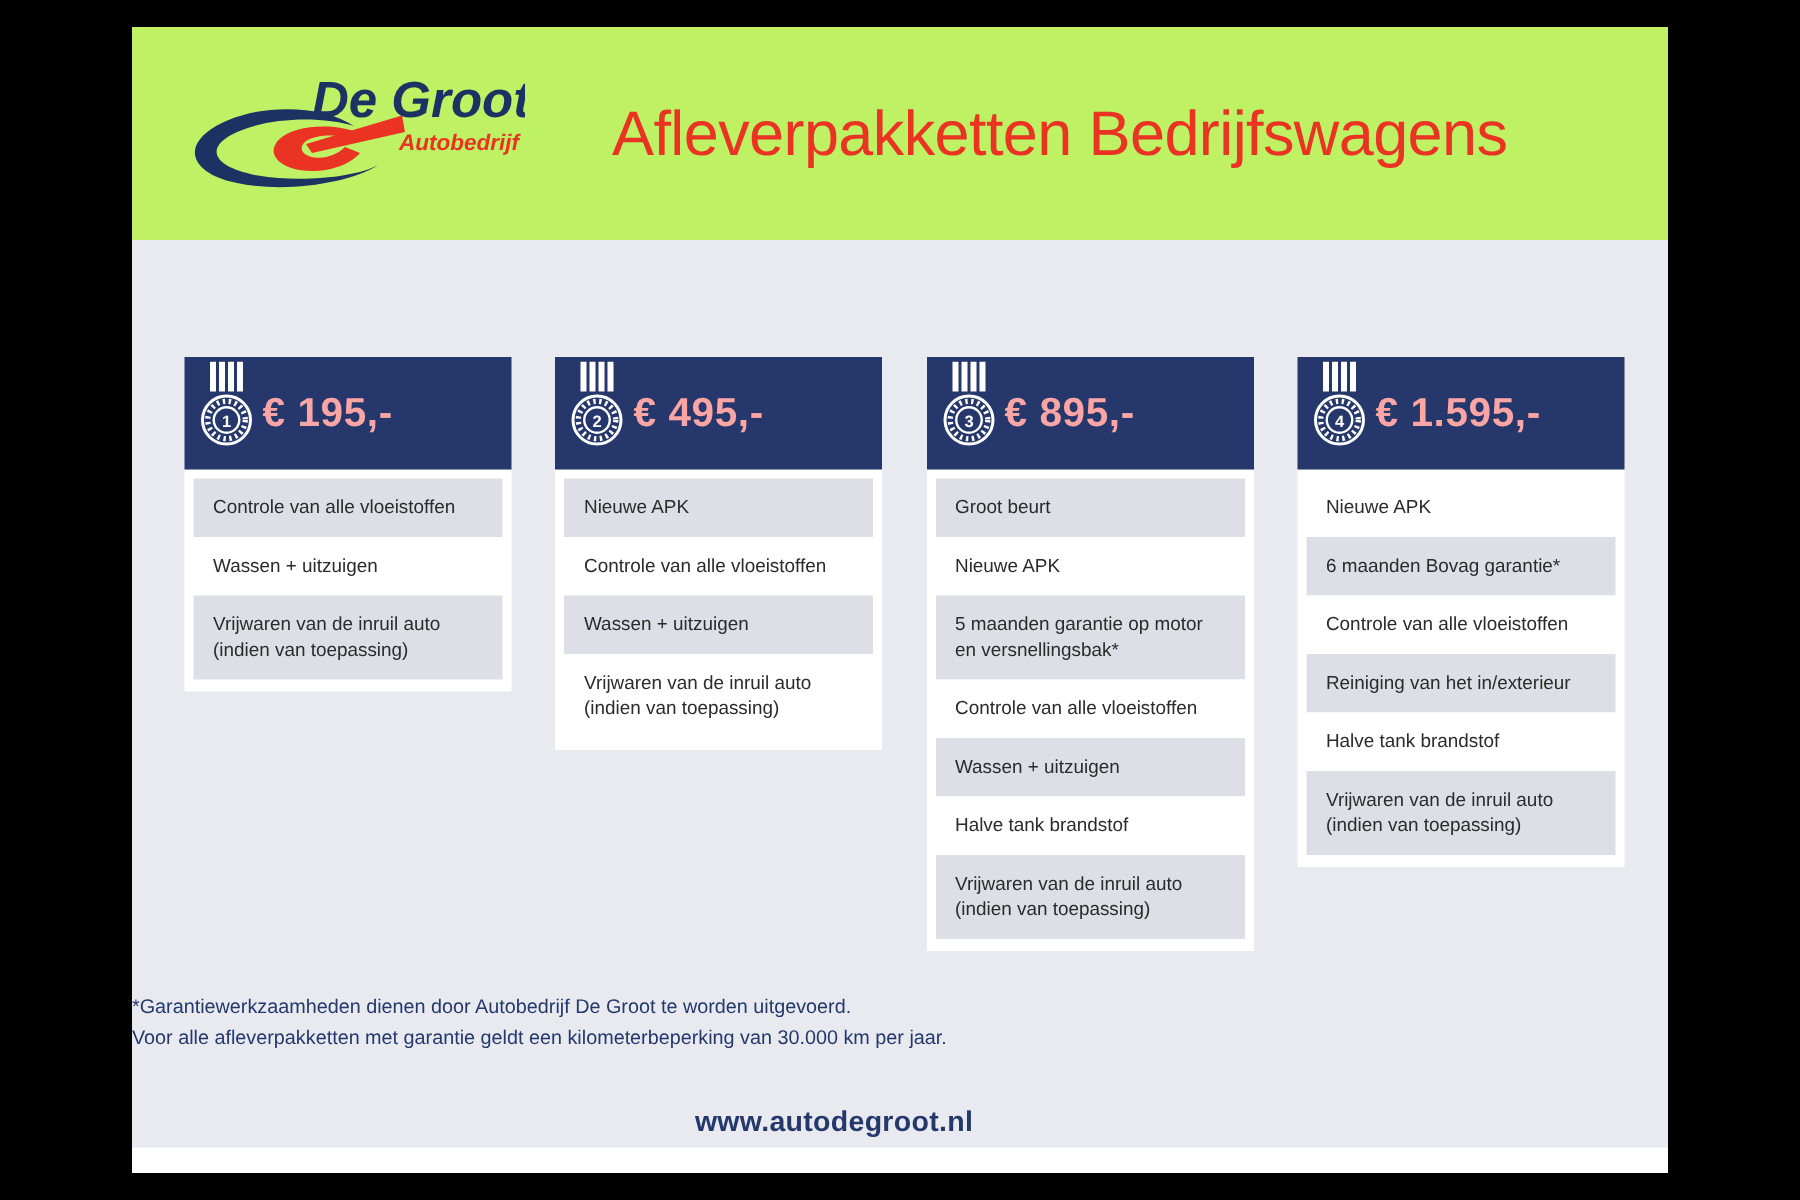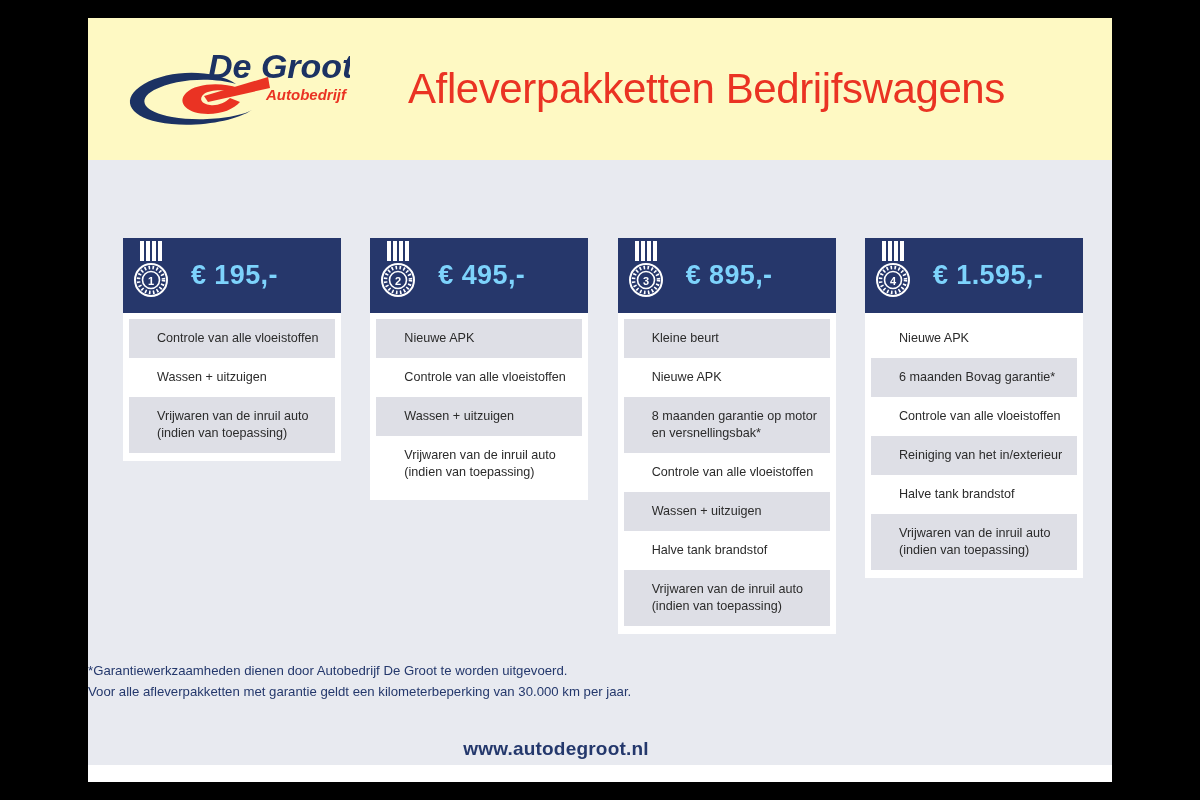--- a/index.html
+++ b/index.html
@@ -13,21 +13,21 @@
     position:absolute;
     left:88px; top:18px;
     width:1024px; height:764px;
     background:#ffffff;
     overflow:hidden;
   }
   
   #header{
     position:absolute; left:0; top:0;
     width:1024px; height:142px;
-    background:#fef9c3;
+    background:#bef264;
     display:flex; align-items:center;
   }
   #logo{
     position:relative;
     width:232px; height:90px;
     margin-left:30px;
     flex:0 0 auto;
   }
   #logo svg{display:block;}
   #title{
@@ -66,33 +66,33 @@
     position:relative;
   }
   .medal{
     width:40px;height:66px;
     margin-left:8px;
     margin-top:-4px;
     flex:0 0 auto;
   }
   .medal svg{display:block;}
   .price{
-    color:#7dd3fc;
+    color:#fca5a5;
     font-size:27px;
     font-weight:bold;
     letter-spacing:0.4px;
-    margin-left:20px;
+    margin-left:4px;
     white-space:nowrap;
   }
   .card-body{
     background:#ffffff;
     padding:6px 0 8px 0;
   }
   .row{
-    padding:11px 11px 11px 28px;
+    padding:11px 11px 11px 13px;
     font-size:12.6px;
     line-height:1.35;
     color:#2b2b2b;
     margin:0 6px;
   }
   .row.alt{background:#dedfe6;}
   .row.plain{background:#ffffff;}
   
   #notes{
     position:absolute;
@@ -205,23 +205,23 @@
               </g>
               <circle cx="20" cy="39" r="16" fill="none" stroke="#ffffff" stroke-width="2"></circle>
               <circle cx="20" cy="39" r="12.5" fill="none" stroke="#ffffff" stroke-width="3.5" stroke-dasharray="1.6 2.4"></circle>
               <circle cx="20" cy="39" r="8.5" fill="none" stroke="#ffffff" stroke-width="1.6"></circle>
               <text x="20" y="43.5" text-anchor="middle" font-family="'Liberation Sans', sans-serif" font-size="11" font-weight="bold" fill="#ffffff">3</text>
             </svg>
           </span>
           <span class="price">€ 895,-</span>
         </div>
         <div class="card-body">
-          <div class="row alt">Kleine beurt</div>
+          <div class="row alt">Groot beurt</div>
           <div class="row plain">Nieuwe APK</div>
-          <div class="row alt">8 maanden garantie op motor en versnellingsbak*</div>
+          <div class="row alt">5 maanden garantie op motor en versnellingsbak*</div>
           <div class="row plain">Controle van alle vloeistoffen</div>
           <div class="row alt">Wassen + uitzuigen</div>
           <div class="row plain">Halve tank brandstof</div>
           <div class="row alt">Vrijwaren van de inruil auto (indien van toepassing)</div>
         </div>
       </div>
 
       <div class="card">
         <div class="card-head">
           <span class="medal">

